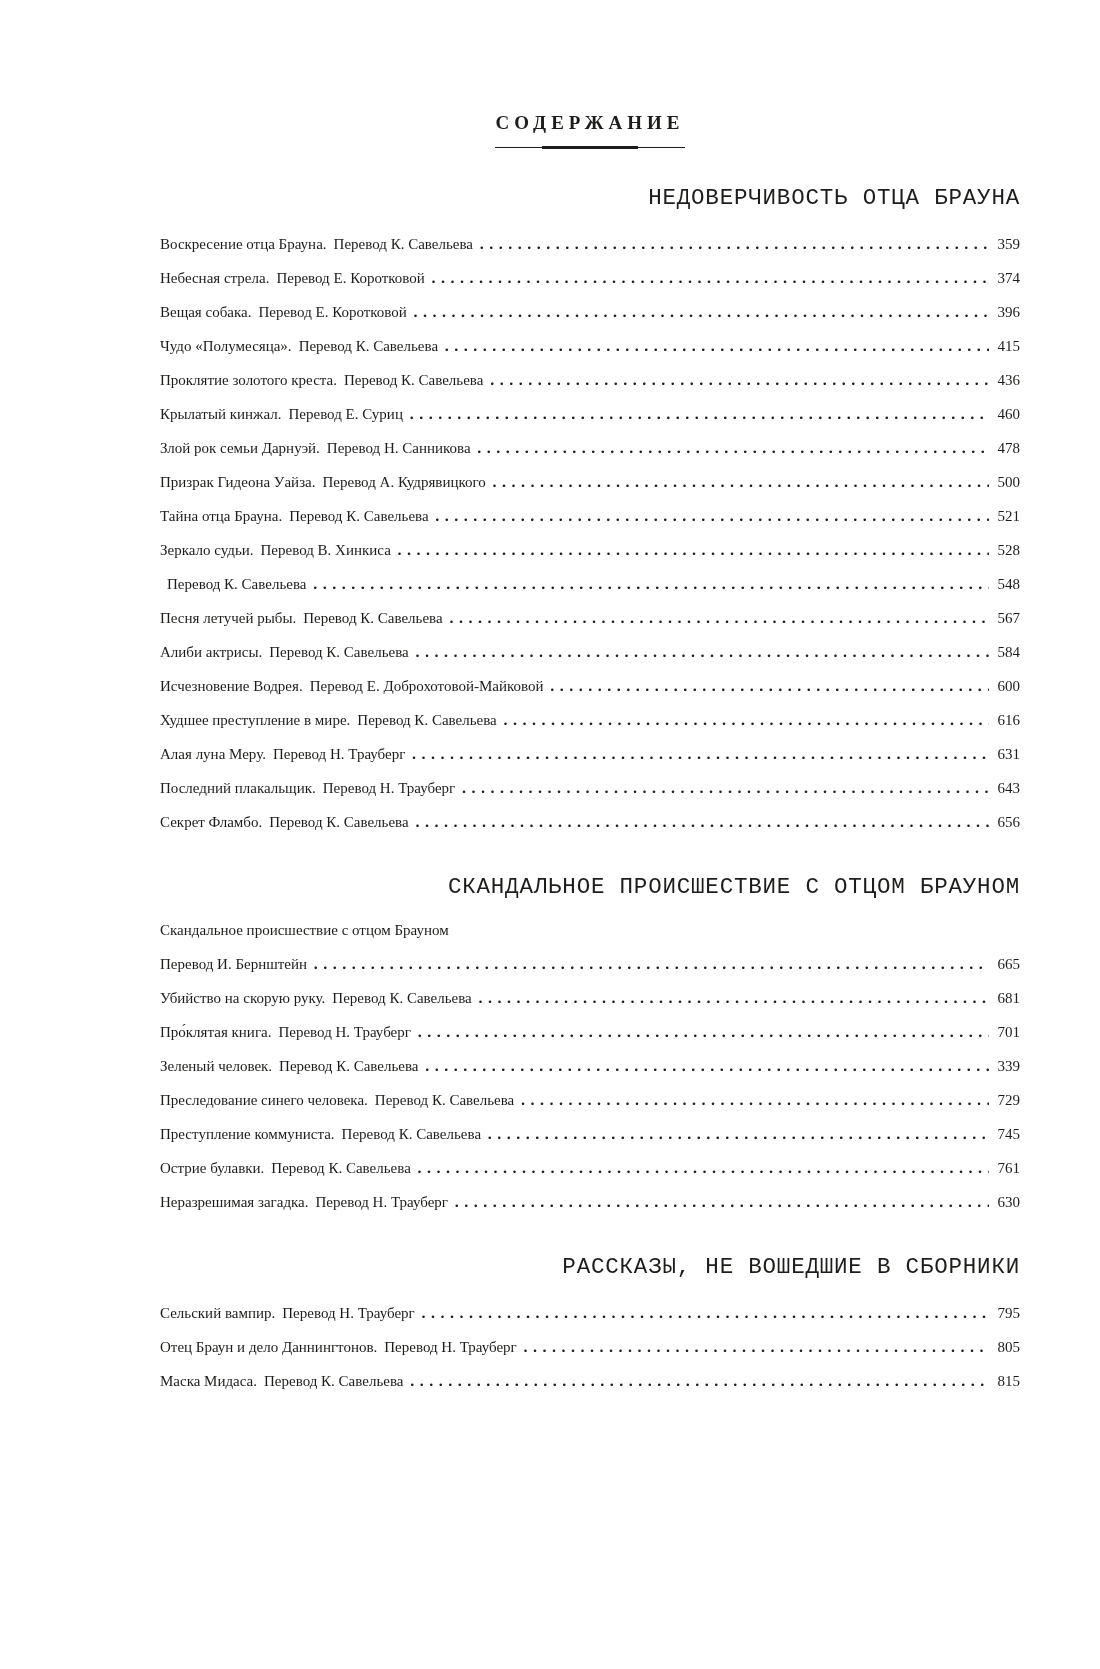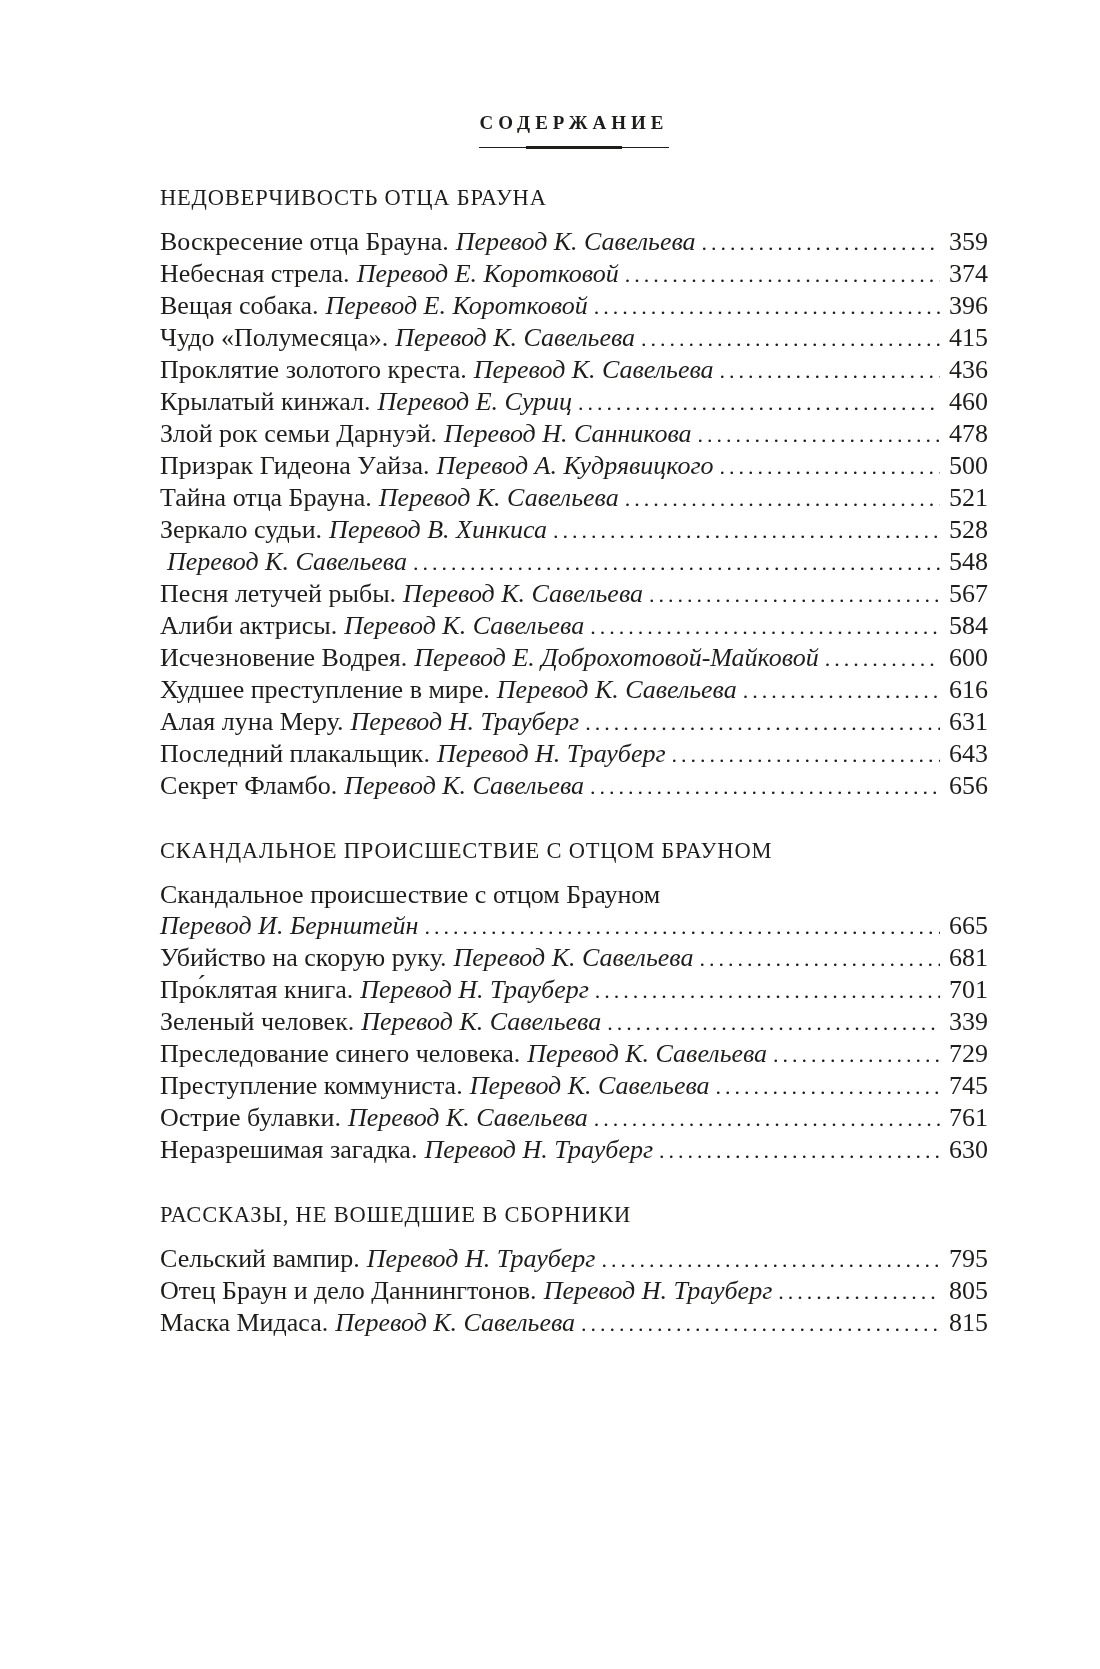--- a/index.html
+++ b/index.html
@@ -8,21 +8,21 @@
     height: 1669px;
     background: #ffffff;
     color: #1d1d1b;
     font-family: "Liberation Serif", "DejaVu Serif", serif;
     overflow: hidden;
   }
   .page {
     box-sizing: border-box;
     width: 1100px;
     height: 1669px;
-    padding: 112px 112px 40px 160px;
+    padding: 112px 80px 40px 160px;
   }
   .toc-header {
     text-align: center;
     font-weight: bold;
     font-size: 19px;
     letter-spacing: 5px;
     color: #1d1d1b;
   }
   .divider {
     position: relative;
@@ -37,36 +37,36 @@
     background: #1d1d1b;
   }
   .divider .thick {
     position: absolute;
     top: 0; left: 50%;
     transform: translateX(-50%);
     width: 96px; height: 3px;
     background: #1d1d1b;
   }
   .section-heading {
-    text-align: left;
+    text-align: right;
     font-size: 22.5px;
     letter-spacing: 0.8px;
     font-weight: normal;
     margin: 36px 0 15px 0;
+    font-family: Liberation Mono, monospace;
   }
   .section:first-of-type .section-heading { margin-top: 30px; }
   .toc-entry {
     display: flex;
     align-items: baseline;
-    font-size: 26px;
+    font-size: 15px;
     line-height: 31px;
   }
   .entry-title { white-space: nowrap; }
   .translator {
-    font-style: italic;
     margin-left: 7px;
     white-space: nowrap;
   }
   .translator.flush { margin-left: 0; }
   .leader {
     flex: 1 1 auto;
     overflow: hidden;
     white-space: nowrap;
     margin-left: 6px;
     margin-right: 1px;

